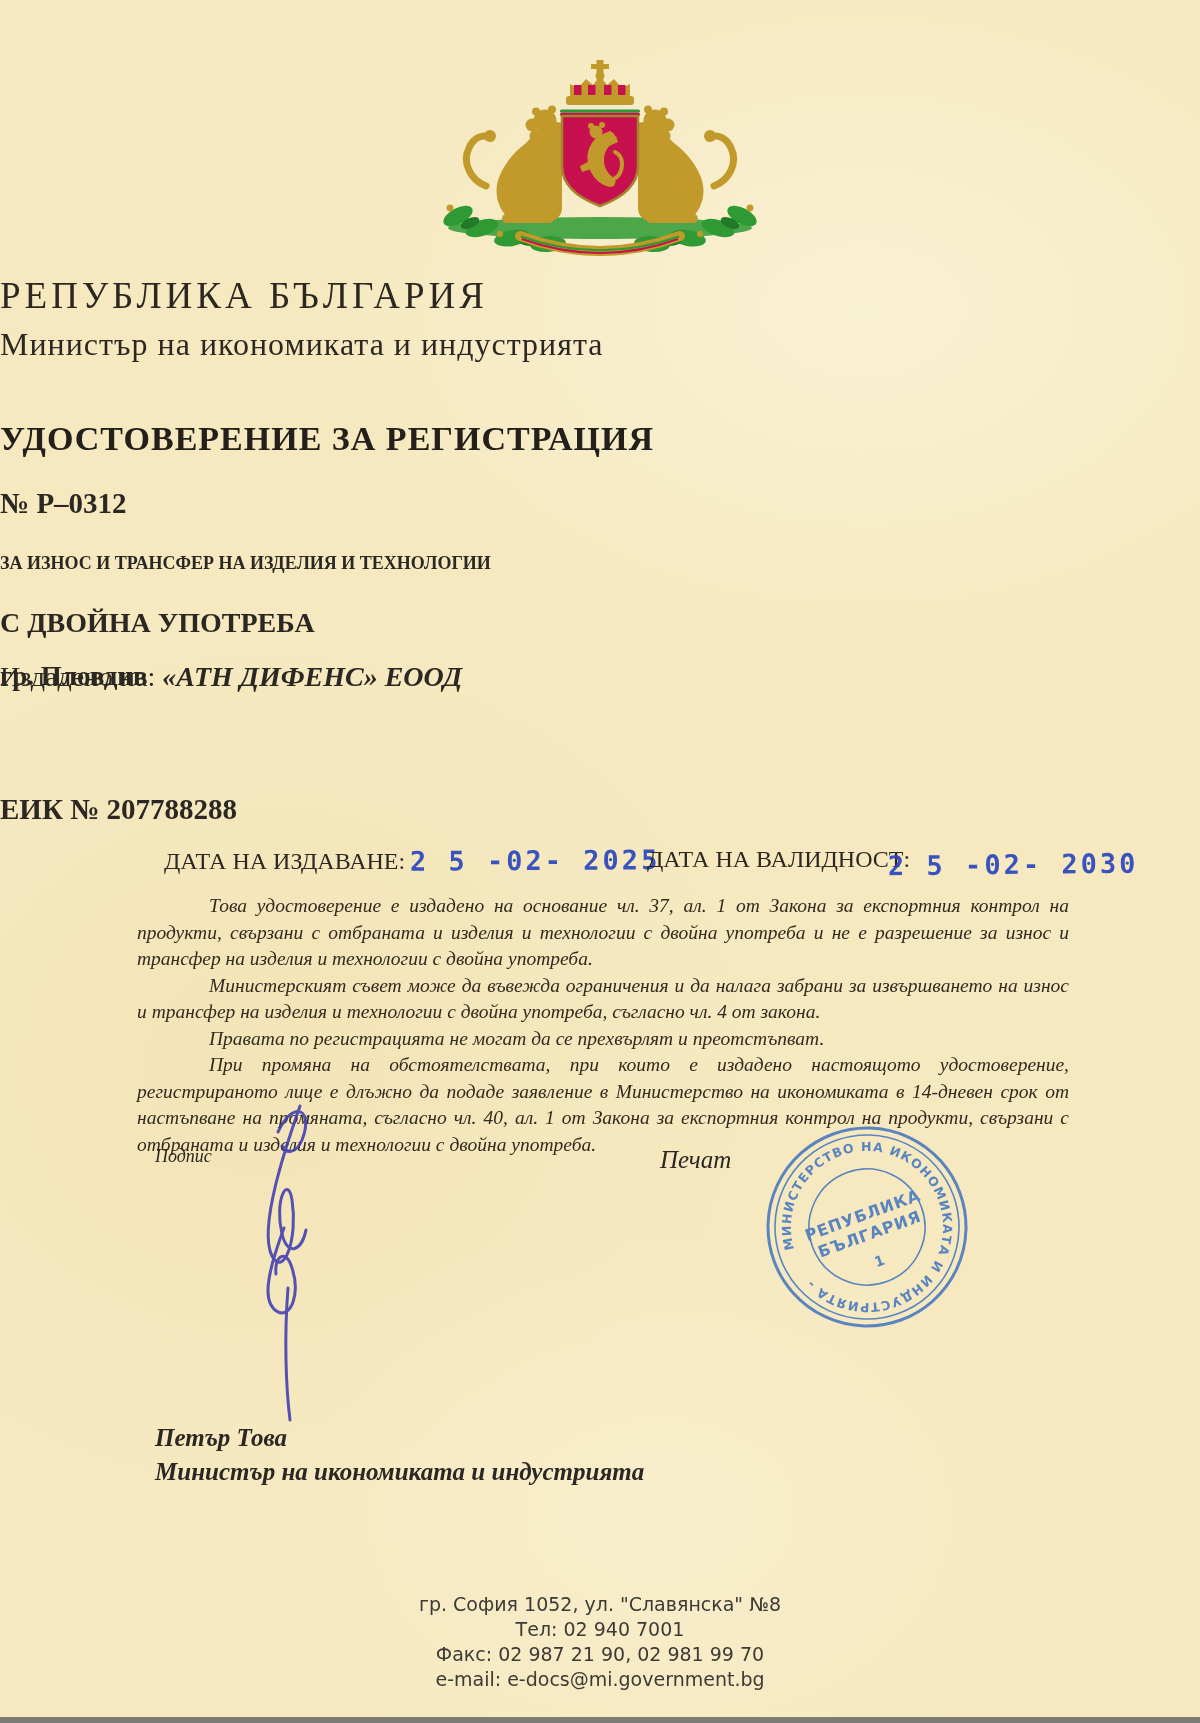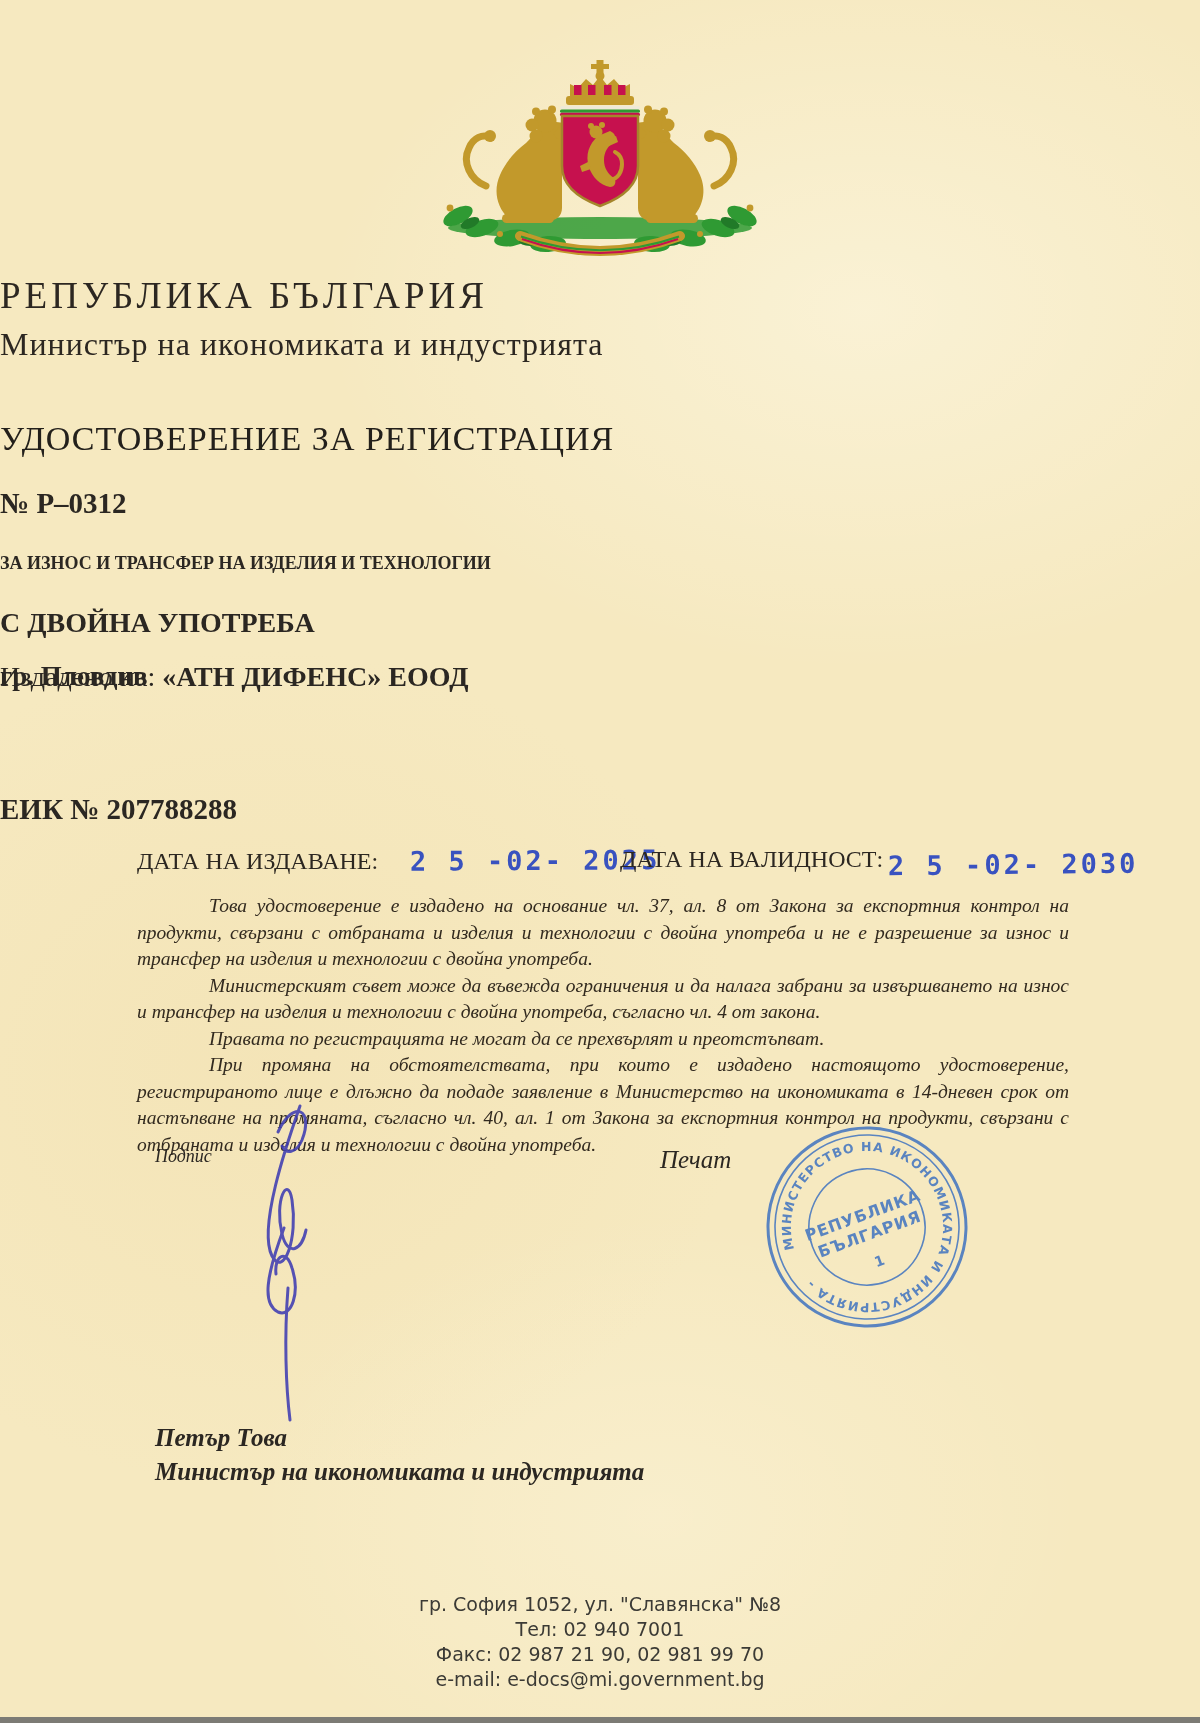--- a/index.html
+++ b/index.html
@@ -17,30 +17,30 @@
     color:#2b2722;
   }
   .edge-bottom{position:absolute;left:0;bottom:0;width:100%;height:6px;background:#7c7b75;}
   .abs{position:absolute;}
   .ctr{left:0;width:100%;}
 
   .arms{left:0;width:100%;top:58px;text-align:center;}
   .country{top:274px;font-size:37px;letter-spacing:4px;color:#2c2721;}
   .ministry{top:326px;font-size:32px;letter-spacing:1px;color:#2c2721;}
 
-  .doc-title{top:420px;font-size:34px;font-weight:normal;letter-spacing:1px;color:#23201b;}
+  .doc-title{top:420px;font-size:34px;font-weight:bold;letter-spacing:1px;color:#23201b;}
   .doc-number{top:487px;font-size:29px;font-weight:bold;}
   .scope1{top:553px;font-size:18px;font-weight:bold;}
   .scope2{top:607px;font-size:28px;font-weight:bold;}
   .issued{top:661px;font-size:28px;}
-  .issued b{font-weight:bold;}
+  .issued b{font-weight:bold;font-style:italic;}
   .city{top:661px;font-size:27px;font-weight:bold;}
   .eik{top:755px;font-size:29px;font-weight:bold;margin-top:38px;}
 
-  .date-label{font-size:24px;color:#2c2721;}
+  .date-label{font-size:24px;color:#2c2721;margin-left:27px;}
   .date-value{
     font-family:"DejaVu Sans Mono", monospace;
     font-size:27px;font-weight:bold;color:#2a46c0;
     letter-spacing:3px;opacity:.92;white-space:nowrap;
   }
   .dl-issue{left:137px;top:848px;}
   .dv-issue{left:410px;top:845px;transform:rotate(-.4deg);}
   .dl-valid{left:620px;top:846px;}
   .dv-valid{left:888px;top:849px;transform:rotate(-.6deg);}
 
@@ -158,21 +158,21 @@
   <div class="abs ctr issued"><span>Издадено на: </span><b>«АТН ДИФЕНС» ЕООД</b></div>
   <div class="abs ctr city">гр. Пловдив</div>
   <div class="abs ctr eik">ЕИК № 207788288</div>
 
   <div class="abs date-label dl-issue">ДАТА НА ИЗДАВАНЕ:</div>
   <div class="abs date-value dv-issue">2 5 -02- 2025</div>
   <div class="abs date-label dl-valid">ДАТА НА ВАЛИДНОСТ:</div>
   <div class="abs date-value dv-valid">2 5 -02- 2030</div>
 
   <div class="abs body-text">
-    <p>Това удостоверение е издадено на основание чл. 37, ал. 8 от Закона за експортния контрол на продукти, свързани с отбраната и изделия и технологии с двойна употреба и не е разрешение за износ и трансфер на изделия и технологии с двойна употреба.</p>
+    <p>Това удостоверение е издадено на основание чл. 37, ал. 1 от Закона за експортния контрол на продукти, свързани с отбраната и изделия и технологии с двойна употреба и не е разрешение за износ и трансфер на изделия и технологии с двойна употреба.</p>
     <p>Министерският съвет може да въвежда ограничения и да налага забрани за извършването на износ и трансфер на  изделия и технологии с двойна употреба, съгласно чл. 4 от закона.</p>
     <p>Правата по регистрацията не могат да се прехвърлят и преотстъпват.</p>
     <p>При промяна на обстоятелствата, при които е издадено настоящото удостоверение, регистрираното лице е длъжно да подаде заявление в Министерство на икономиката в 14-дневен срок от настъпване на промяната, съгласно чл. 40, ал. 1 от Закона за експортния контрол на продукти, свързани с отбраната и изделия и технологии с двойна употреба.</p>
   </div>
 
   <div class="abs podpis">Подпис</div>
   <div class="abs pechat">Печат</div>
 
   <div class="abs sig-svg">
     <svg width="110" height="335" viewBox="0 0 110 335">

